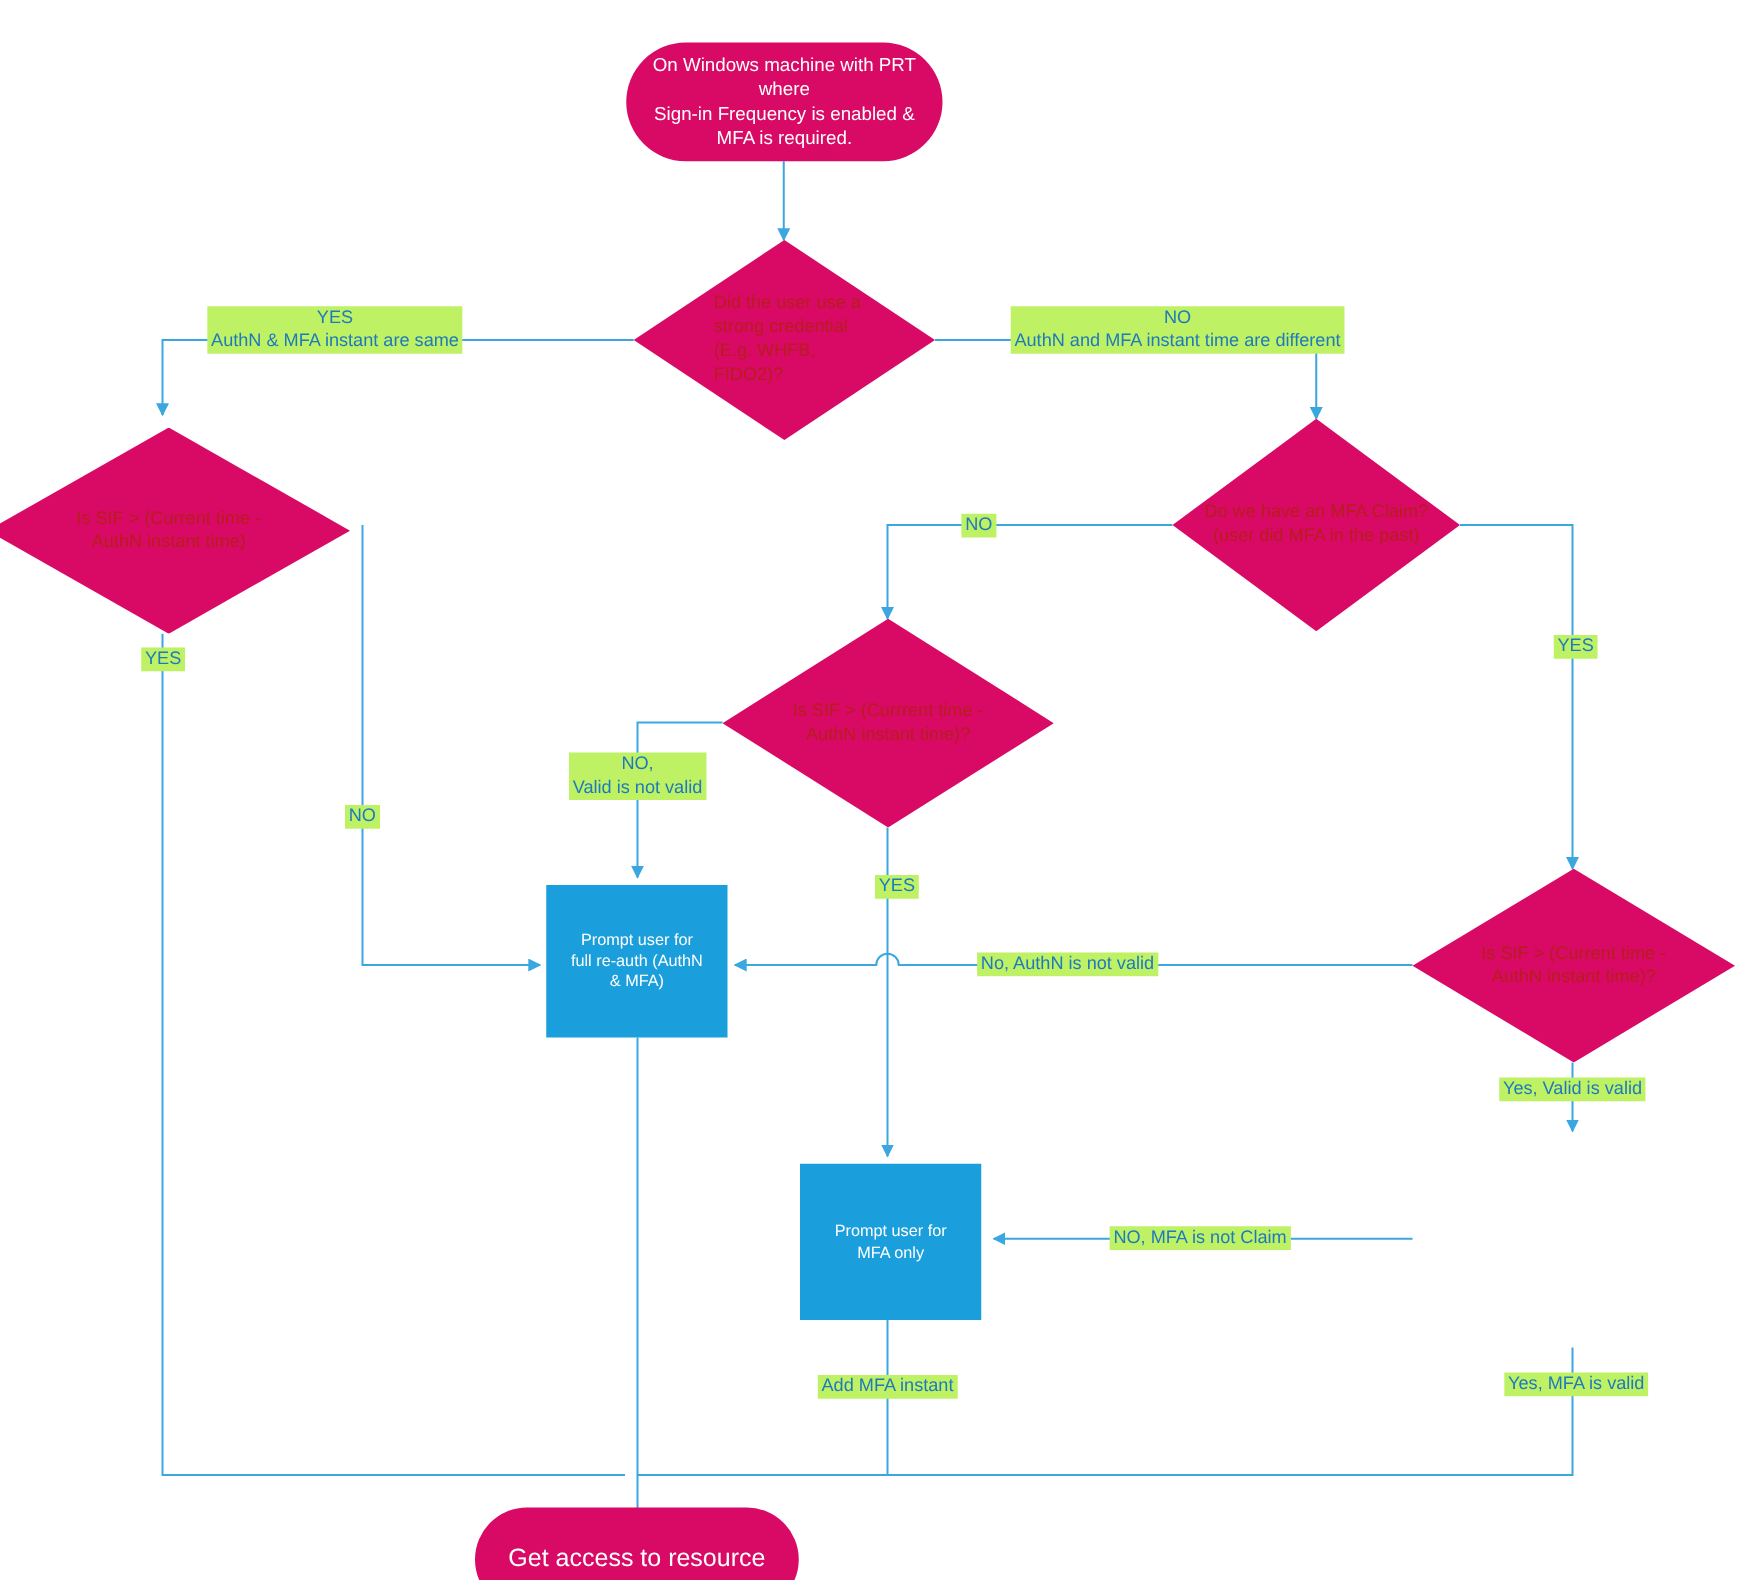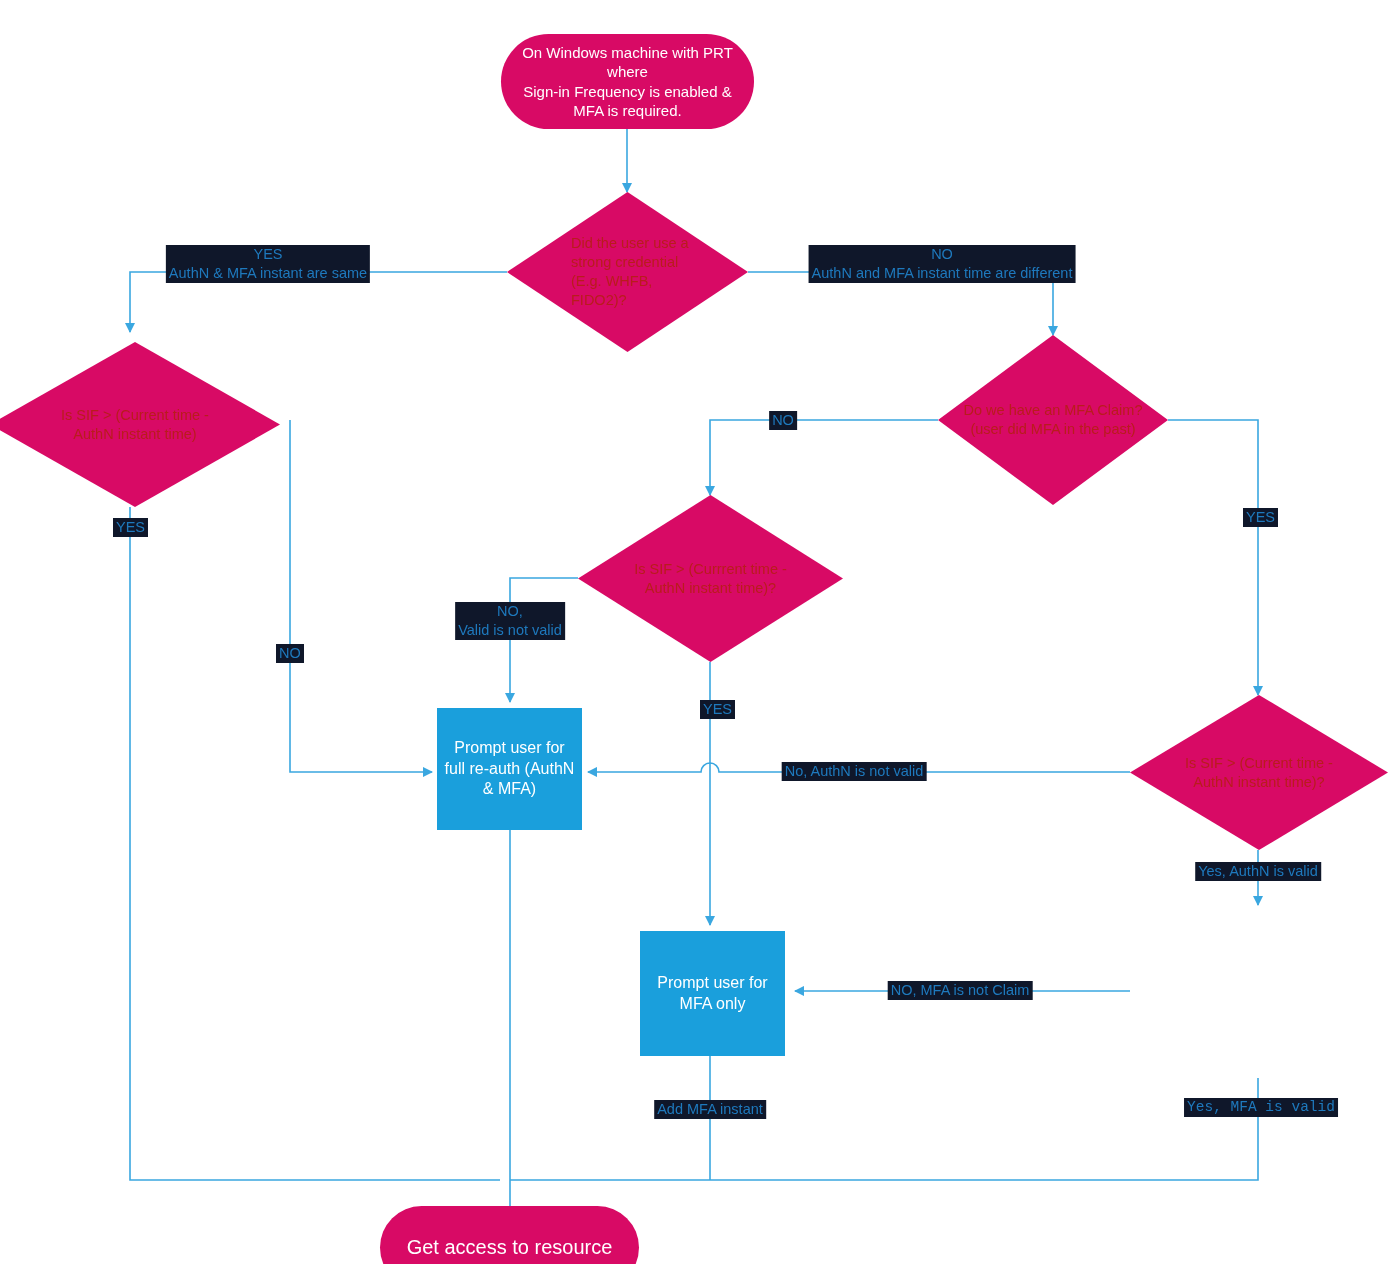--- a/index.html
+++ b/index.html
@@ -36,21 +36,21 @@
   }
   .terminator {
     background: #d80a65;
     border-radius: 48px;
     line-height: 1.28;
     font-size: 15px;
   }
   .process {
     background: #1a9fdc;
     line-height: 1.3;
-    font-size: 16px;
+    font-size: 13px;
   }
   .diamond-wrap {
     position: absolute;
     z-index: 3;
   }
   .diamond-shape {
     position: absolute;
     left: 0; top: 0;
     width: 100%;
     height: 100%;
@@ -68,21 +68,21 @@
     top: 50%;
     transform: translateY(-50%);
     pointer-events: none;
   }
   .edge-label {
     position: absolute;
     color: #1e79bd;
     font-size: 14.5px;
     line-height: 1.3;
     white-space: pre;
-    background: #0f172a;
+    background: #bef264;
     padding: 0 3px;
     z-index: 4;
   }
   .el-c { transform: translateX(-50%); text-align: center; }
 </style>
 </head>
 <body>
 
 <div id="canvas">
 
@@ -198,21 +198,21 @@
 
   <div class="edge-label" style="left:1243px; top:476px;">YES</div>
 
   <div class="edge-label el-c" style="left:510px; top:570px; text-align:center;">NO,
 Valid is not valid</div>
 
   <div class="edge-label" style="left:700px; top:668px;">YES</div>
 
   <div class="edge-label el-c" style="left:854px; top:730px;">No, AuthN is not valid</div>
 
-  <div class="edge-label el-c" style="left:1258px; top:830px;">Yes, AuthN is valid</div>
+  <div class="edge-label el-c" style="left:1258px; top:830px;">Yes, Valid is valid</div>
 
   <div class="edge-label el-c" style="left:960px; top:949px;">NO, MFA is not Claim</div>
 
-  <div class="edge-label el-c" style="left:1261px; top:1066px;font-family:Liberation Mono, monospace;">Yes, MFA is valid</div>
+  <div class="edge-label el-c" style="left:1261px; top:1066px;">Yes, MFA is valid</div>
 
   <div class="edge-label el-c" style="left:710px; top:1068px;">Add MFA instant</div>
 
 </div>
 
 </body></html>

